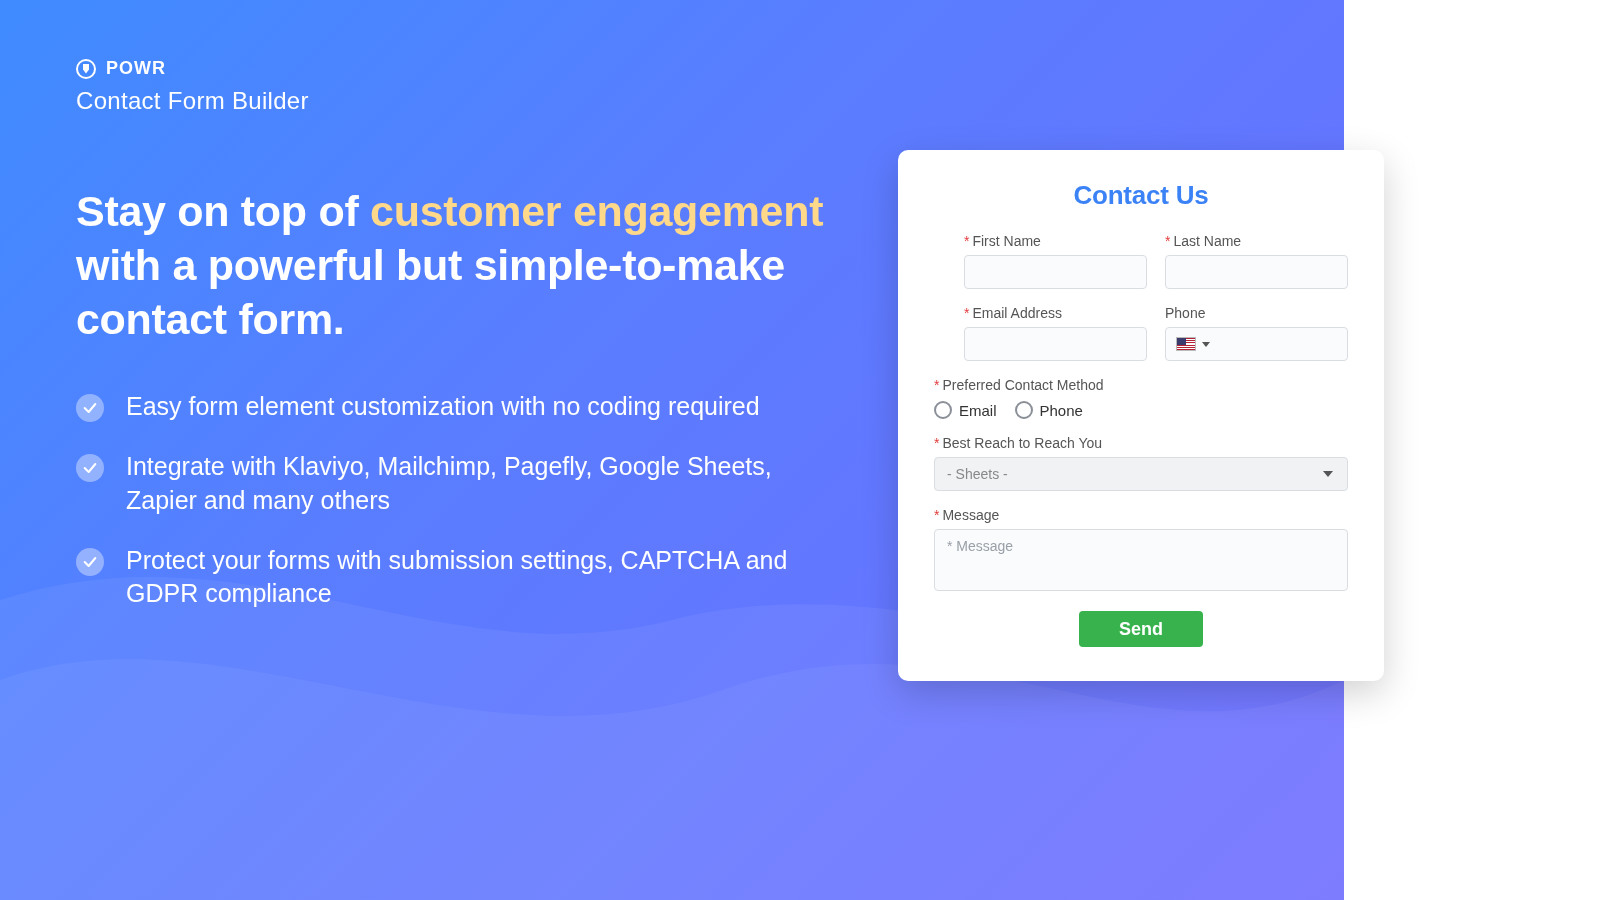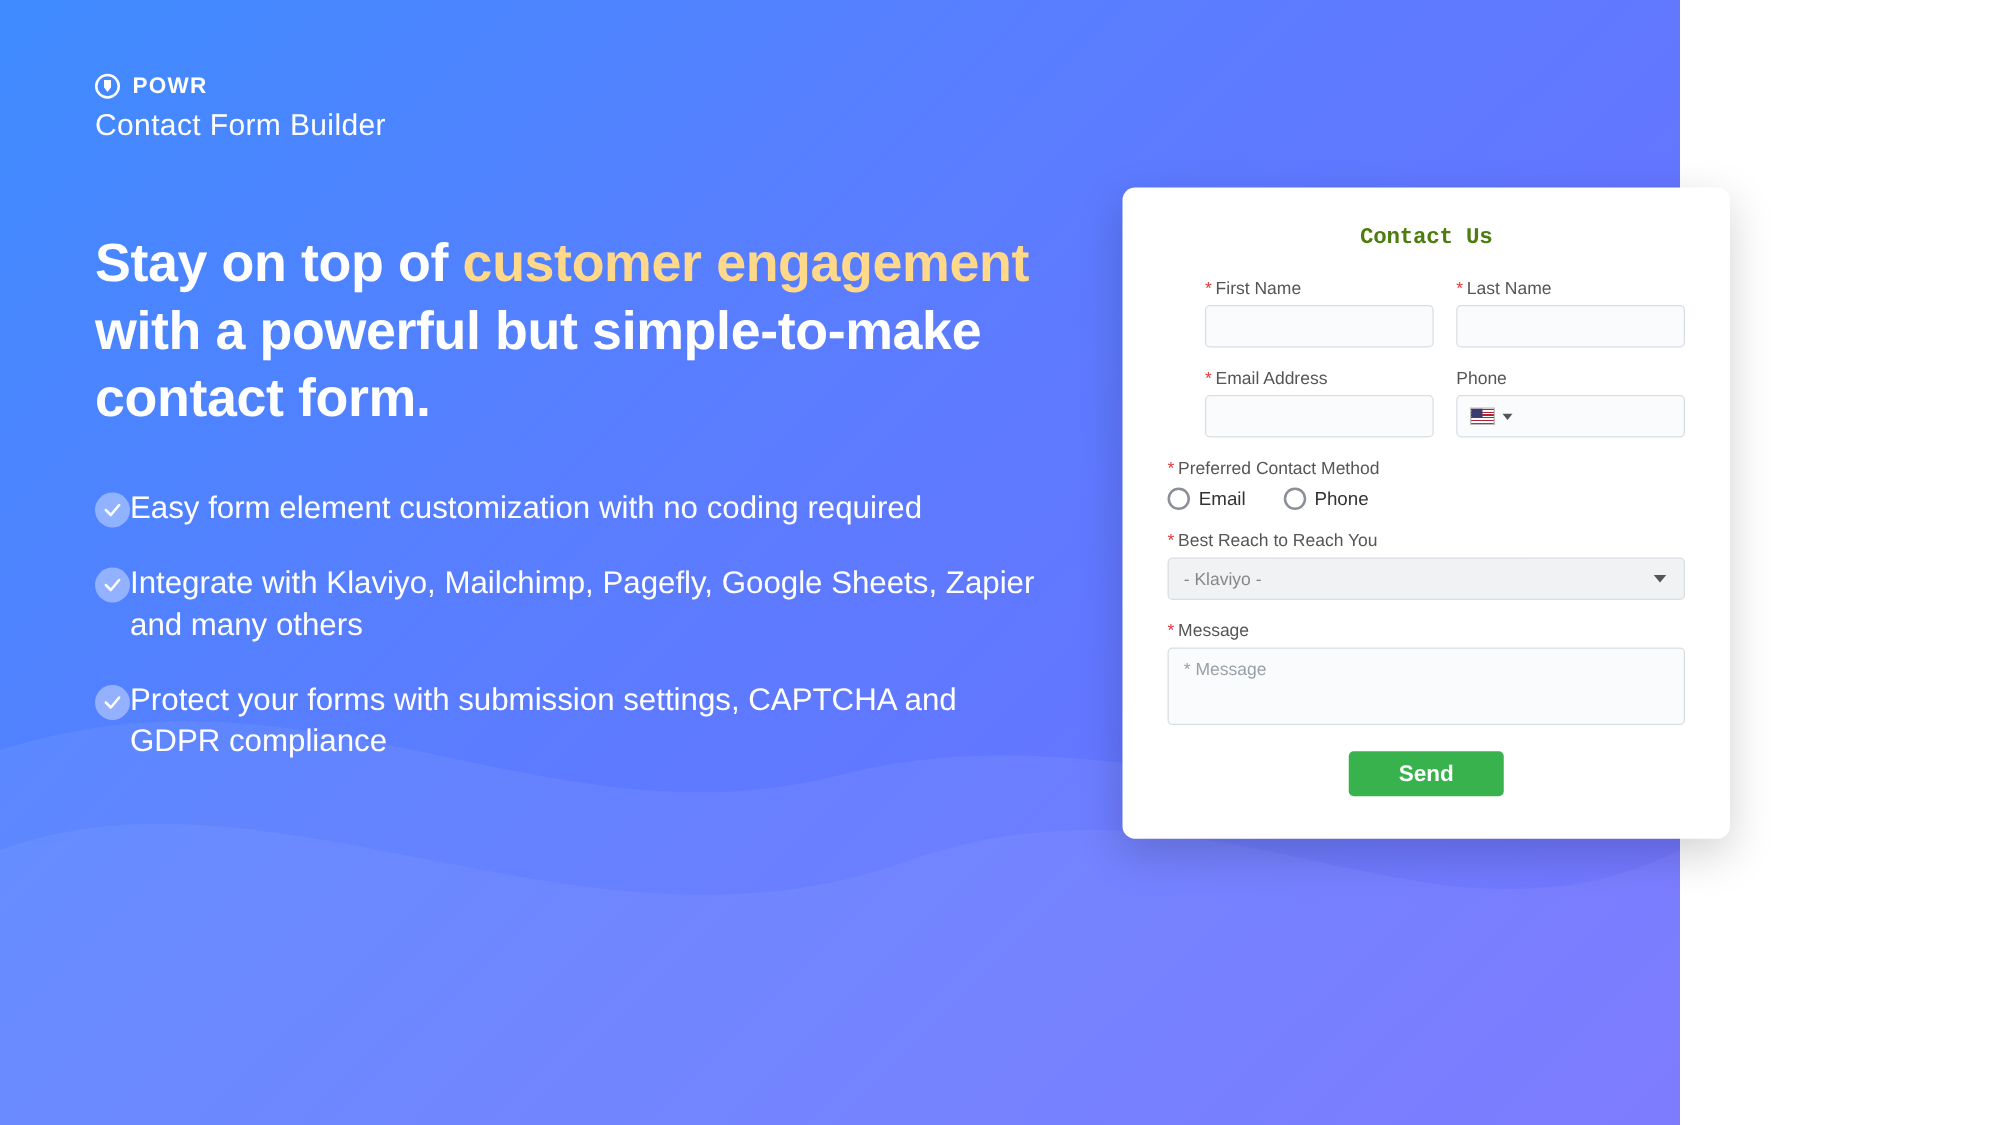--- a/index.html
+++ b/index.html
@@ -32,52 +32,52 @@
   .product-name { font-size: 24px; font-weight: 400; margin-top: 8px; letter-spacing: 0.3px; }
 
   .left-col {
     position: absolute; top: 185px; left: 76px; width: 760px;
   }
   .headline {
     font-size: 43px; font-weight: 700; line-height: 1.25; letter-spacing: -0.3px;
   }
   .headline .accent { color: #ffd88a; }
   .benefits { margin-top: 44px; }
-  .benefit { display: flex; align-items: flex-start; margin-bottom: 26px; }
+  .benefit { display: flex; align-items: flex-start; gap: 22px; margin-bottom: 26px; }
   .check-badge {
     flex: 0 0 auto; width: 28px; height: 28px; border-radius: 50%;
     background: rgba(255,255,255,0.38); margin-top: 4px;
     display: flex; align-items: center; justify-content: center;
   }
   .check-badge svg { width: 16px; height: 16px; }
   .benefit-text { font-size: 25px; line-height: 1.35; font-weight: 400; }
 
   .form-card {
     position: absolute; top: 150px; left: 898px; width: 486px;
     background: #fff; color: #333; border-radius: 10px;
     box-shadow: 0 12px 36px rgba(0,0,0,0.18);
     padding: 30px 36px 34px;
   }
-  .form-title { text-align: center; font-size: 18px; font-weight: 700; letter-spacing: -0.2px; color: #4d7c0f; font-family: Liberation Mono, monospace; }
+  .form-title { text-align: center; font-size: 26px; font-weight: 700; letter-spacing: -0.2px; color: #3b82f6; }
   .form-body { margin-top: 22px; }
   .row2 { display: flex; gap: 18px; padding-left: 30px; }
   .col { flex: 1; }
   .field-label { font-size: 14px; color: #555; margin-bottom: 6px; display: block; }
   .req { color: #e23b3b; margin-right: 3px; }
   .text-input, .select-input, .textarea-input {
     width: 100%; height: 34px; border: 1px solid #d9dde2; border-radius: 4px;
     background: #fafbfc; font-size: 14px; padding: 0 10px; color: #333;
   }
   .text-input.phone { padding-left: 10px; display: flex; align-items: center; gap: 6px; }
   .flag { width: 20px; height: 14px; background: linear-gradient(#b22234, #b22234); position: relative; border: 0.5px solid #bbb; }
   .flag::before { content:""; position:absolute; inset:0; background: repeating-linear-gradient(#b22234 0 1.1px, #fff 1.1px 2.2px); }
   .flag::after { content:""; position:absolute; top:0; left:0; width:9px; height:7px; background:#3c3b6e; }
   .caret { width: 0; height: 0; border-left: 4px solid transparent; border-right: 4px solid transparent; border-top: 5px solid #555; }
   .field { margin-bottom: 16px; }
-  .radios { display: flex; gap: 30px; align-items: center; margin-top: 8px; }
+  .radios { display: flex; gap: 18px; align-items: center; margin-top: 8px; }
   .radio { display: flex; align-items: center; gap: 7px; cursor: pointer; }
   .radio-circle { width: 18px; height: 18px; border: 2px solid #8a8f98; border-radius: 50%; }
   .radio-label { font-size: 15px; color: #333; }
   .select-input { display: flex; align-items: center; justify-content: space-between; padding: 0 12px; color: #888; cursor: pointer; background:#f0f2f4;}
   .select-text { font-size: 14px; }
   .select-caret { width: 0; height: 0; border-left: 5px solid transparent; border-right: 5px solid transparent; border-top: 6px solid #555; margin-right: 2px;}
   .textarea-input { height: 62px; padding: 8px 12px; resize: none; font-family: inherit; }
   .textarea-input::placeholder { color: #9aa0a8; }
   .send-btn {
     display: block; margin: 14px auto 0; width: 124px; height: 36px;
@@ -177,21 +177,21 @@
           <label class="radio">
             <span class="radio-circle"></span>
             <span class="radio-label">Phone</span>
           </label>
         </div>
       </div>
 
       <div class="field">
         <label class="field-label"><span class="req">*</span><span>Best Reach to Reach You</span></label>
         <div class="select-input">
-          <span class="select-text">- Klaviyo -</span>
+          <span class="select-text">- Sheets -</span>
           <span class="select-caret"></span>
         </div>
       </div>
 
       <div class="field">
         <label class="field-label"><span class="req">*</span><span>Message</span></label>
         <textarea class="textarea-input" placeholder="* Message" style=""></textarea>
       </div>
 
       <button class="send-btn">Send</button>

